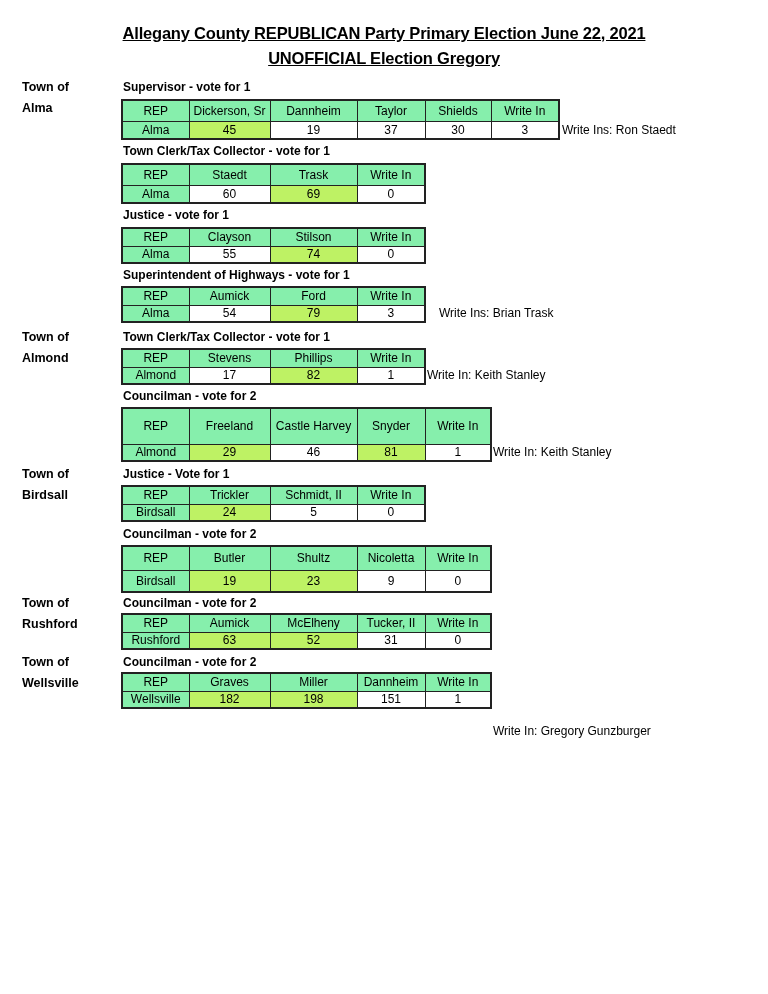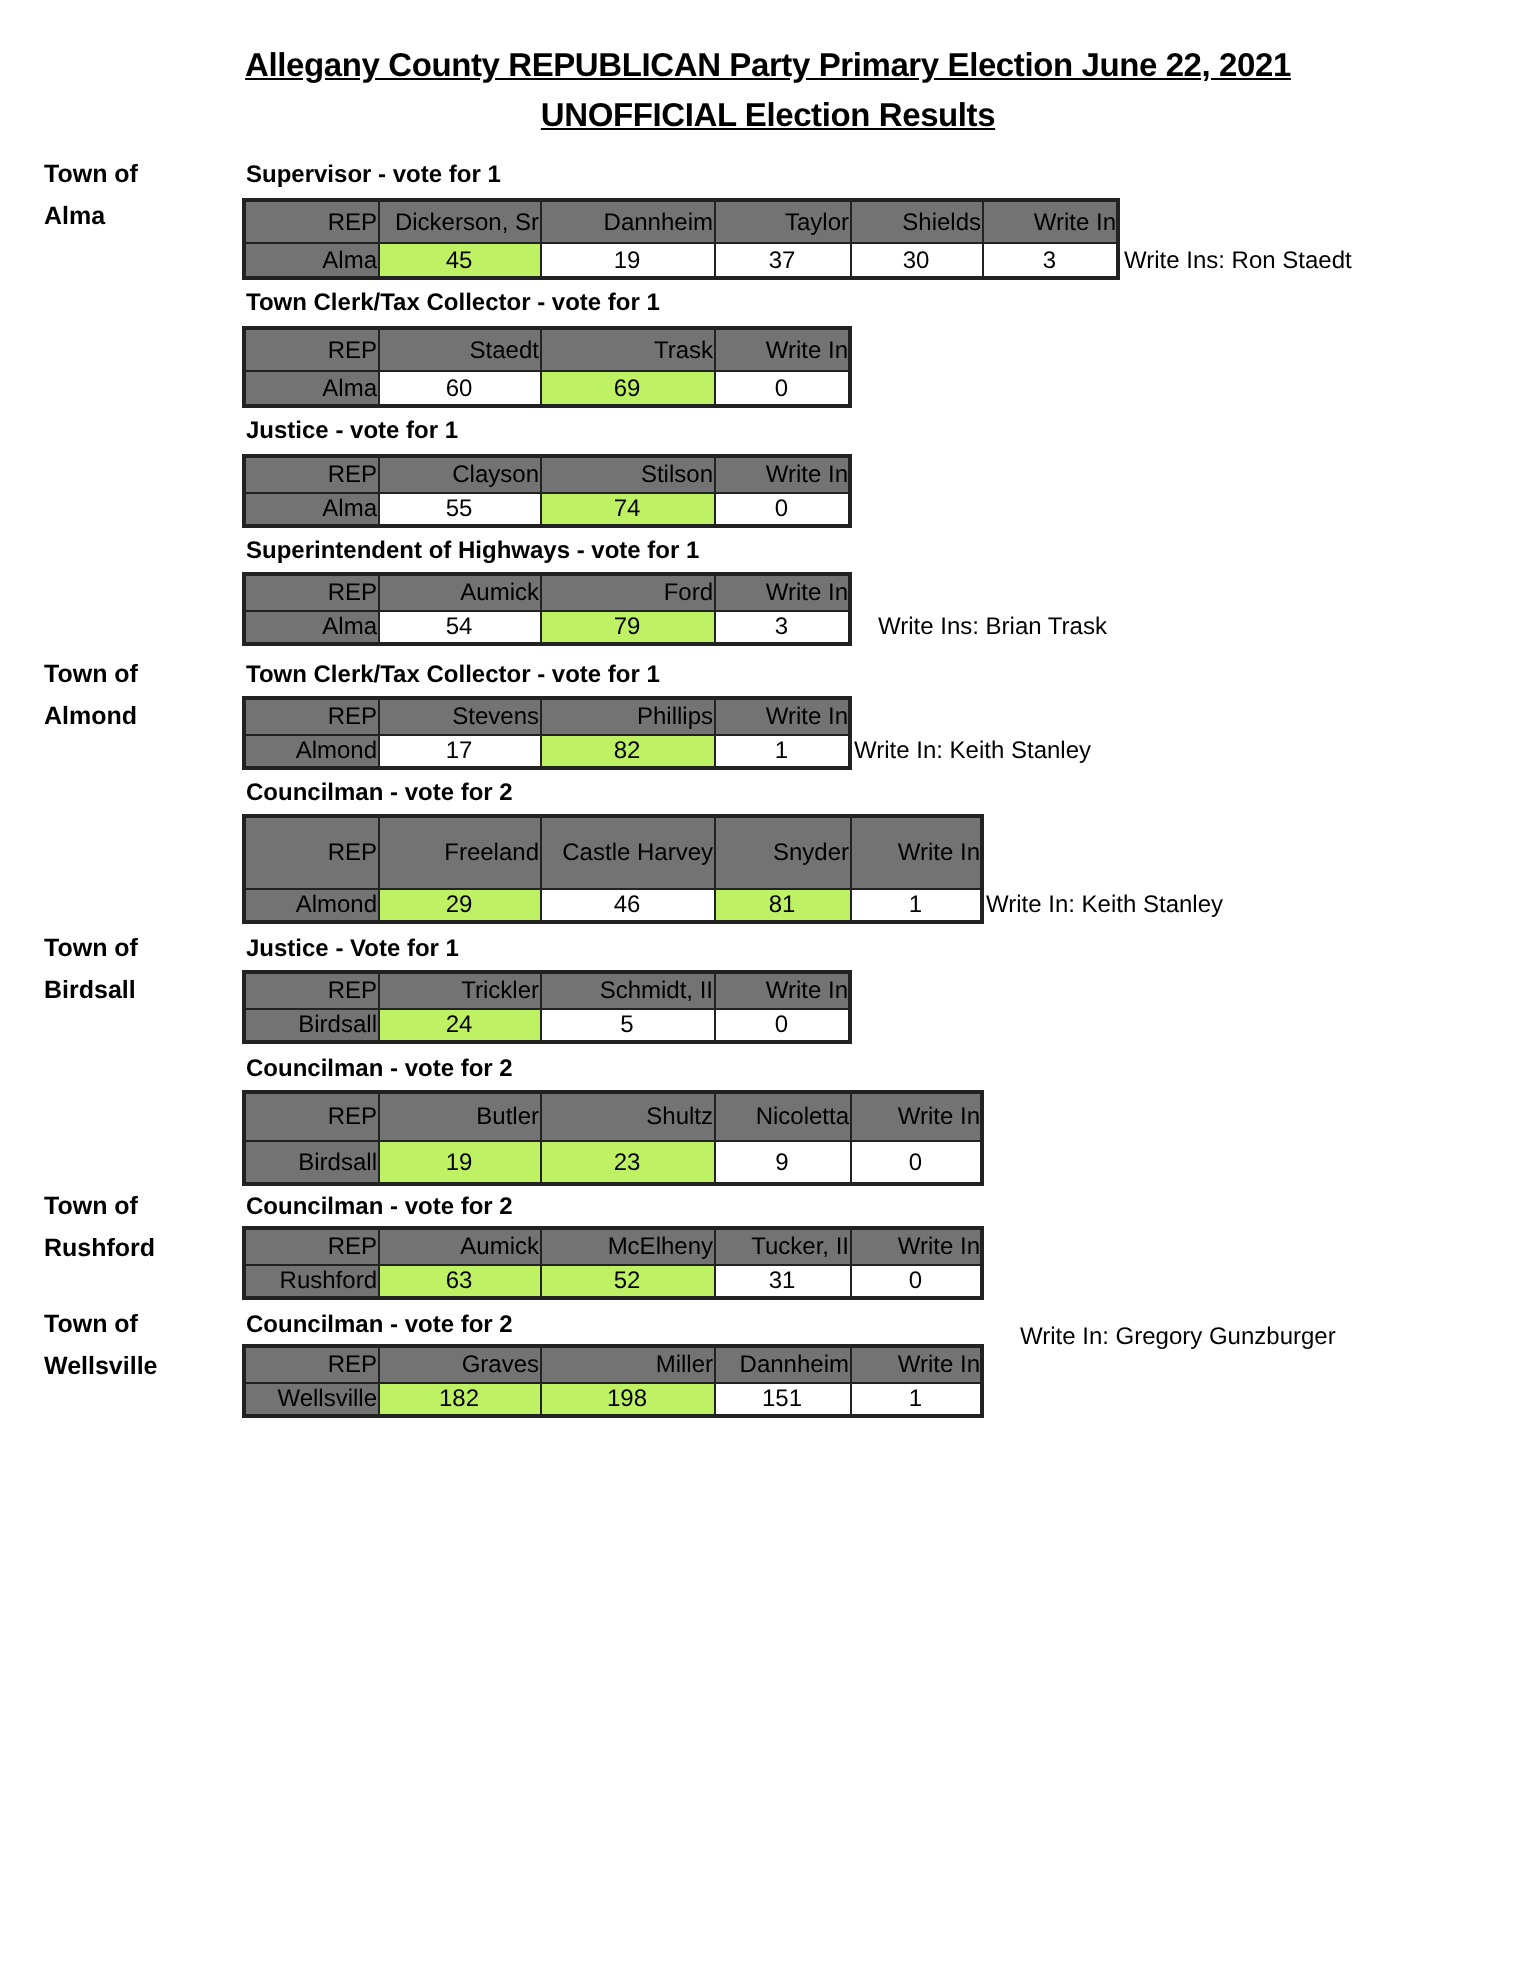--- a/index.html
+++ b/index.html
@@ -5,30 +5,30 @@
   html, body { margin: 0; padding: 0; background: #ffffff; }
   body { width: 768px; height: 994px; position: relative; overflow: hidden;
          font-family: "Liberation Sans", "DejaVu Sans", sans-serif; color: #000; }
   .title { position: absolute; left: 0; width: 768px; text-align: center;
            font-weight: bold; font-size: 16.5px; letter-spacing: -0.2px; text-decoration: underline; }
   .town { position: absolute; left: 22px; font-weight: bold; font-size: 12.5px; line-height: 21px; }
   .race-title { position: absolute; left: 123px; font-weight: bold; font-size: 12px; }
   table.res { position: absolute; left: 121px; border-collapse: collapse; table-layout: fixed;
               font-size: 12px; border: 2px solid #222; }
   table.res td { border: 1px solid #222; text-align: center; padding: 0; white-space: nowrap; overflow: hidden; }
-  table.res td.hdr { background: #737373; text-align: right; }
+  table.res td.hdr { background: #86efac; }
   table.res td.win { background: #bef264; }
   table.res td.val { background: #ffffff; }
   .note { position: absolute; font-size: 12px; white-space: nowrap; }
 </style>
 </head>
 <body>
 
 <div class="title" style="top:24px;">Allegany County REPUBLICAN Party Primary Election June 22, 2021</div>
-<div class="title" style="top:49px;">UNOFFICIAL Election Results</div>
+<div class="title" style="top:49px;">UNOFFICIAL Election Gregory</div>
 
 <div class="town" style="top:77px;">
   <div>Town of</div>
   <div>Alma</div>
 </div>
 
 <div class="race-title" style="top:80px;">Supervisor - vote for 1</div>
 <table class="res" style="top:99px; width:439px;">
   <colgroup>
       <col style="width:67px">
@@ -302,13 +302,13 @@
   </tr>
   <tr style="height:17px;">
     <td class="hdr">Wellsville</td>
     <td class="win">182</td>
     <td class="win">198</td>
     <td class="val">151</td>
     <td class="val">1</td>
   </tr>
 </tbody>
   </table>
-<div class="note" style="left:493px; top:661px;margin-left:17px;">Write In: Gregory Gunzburger</div>
+<div class="note" style="left:493px; top:724px;">Write In: Gregory Gunzburger</div>
 
 </body></html>

